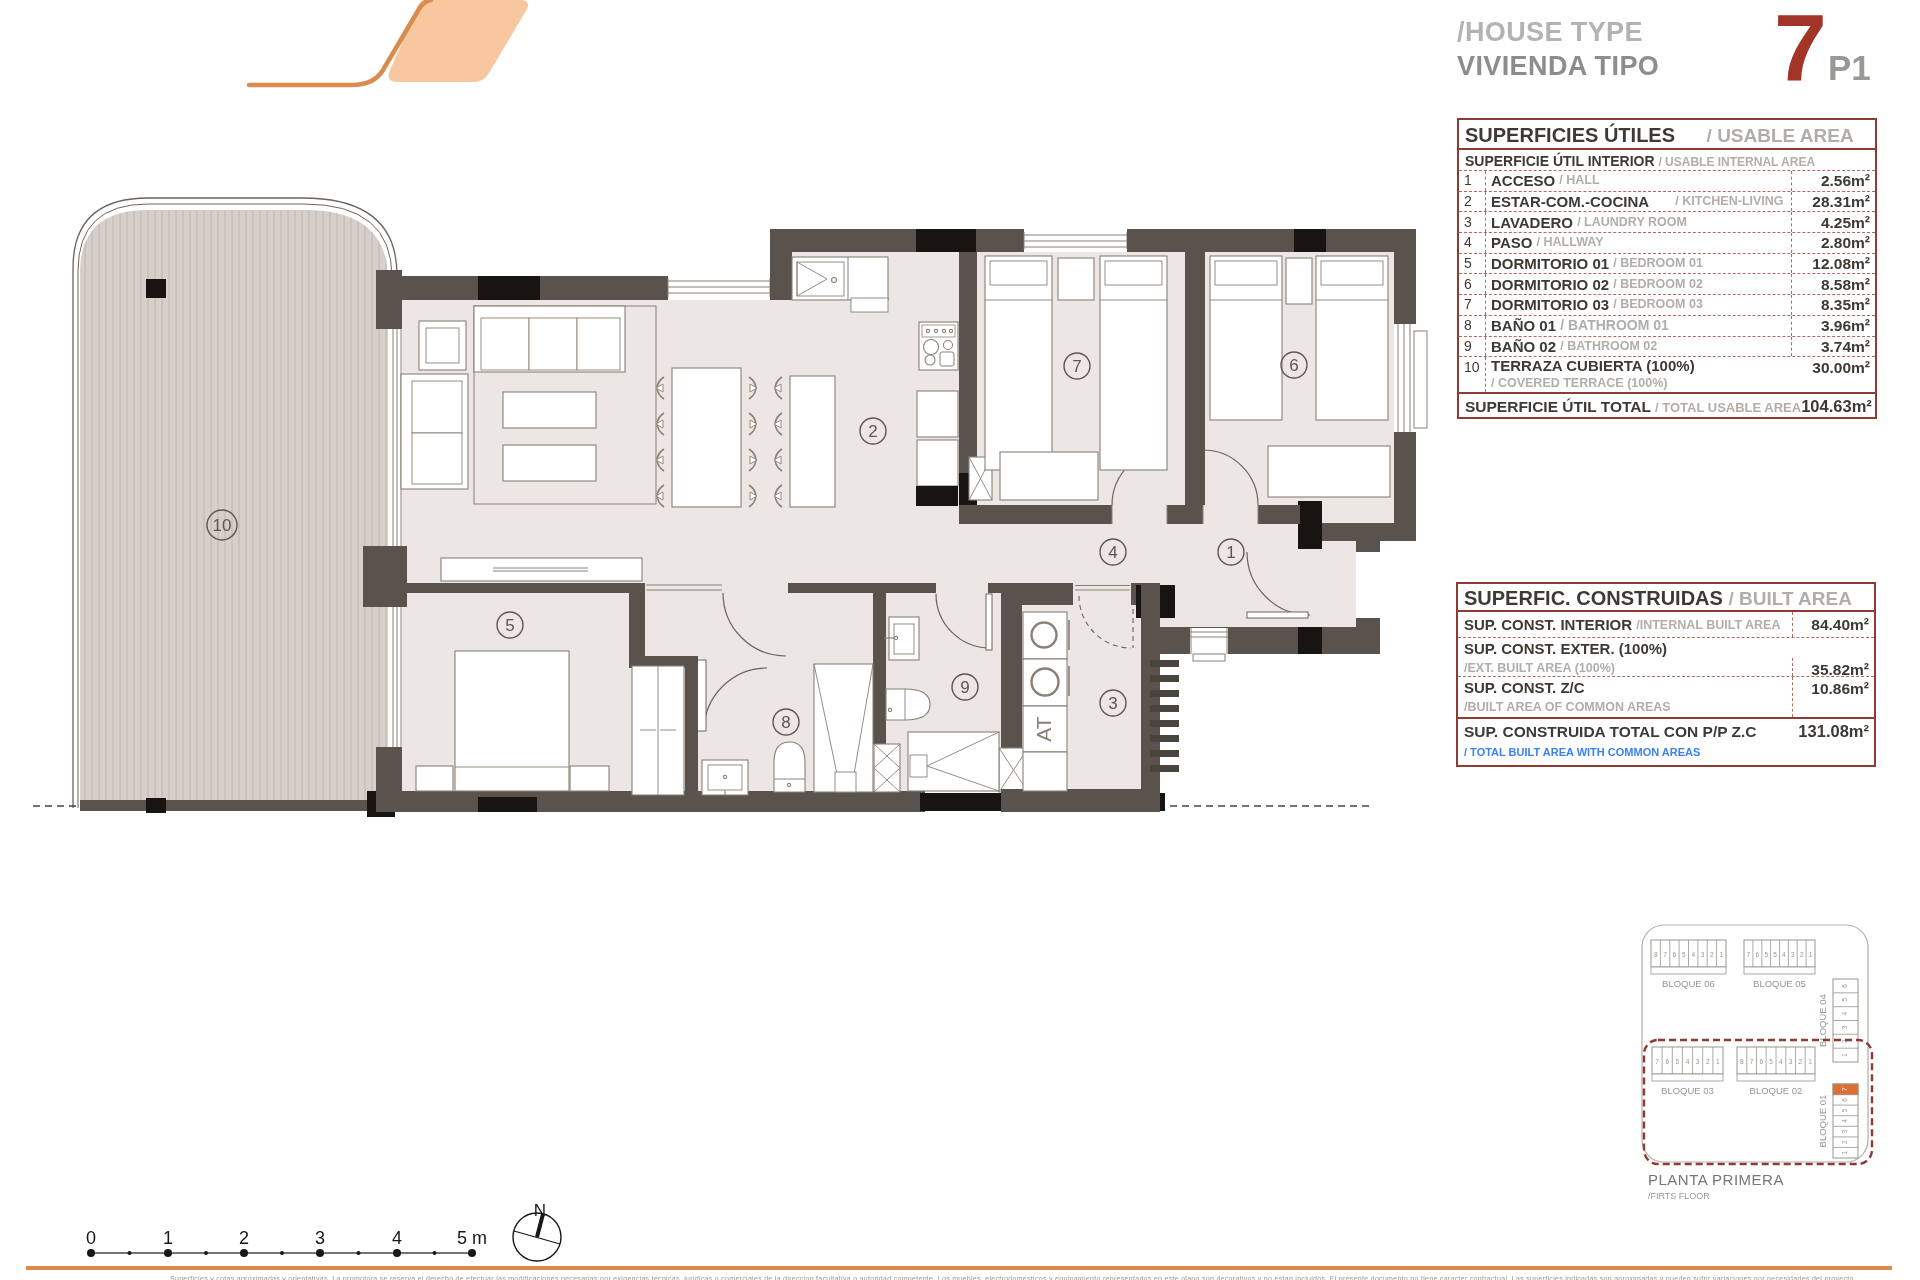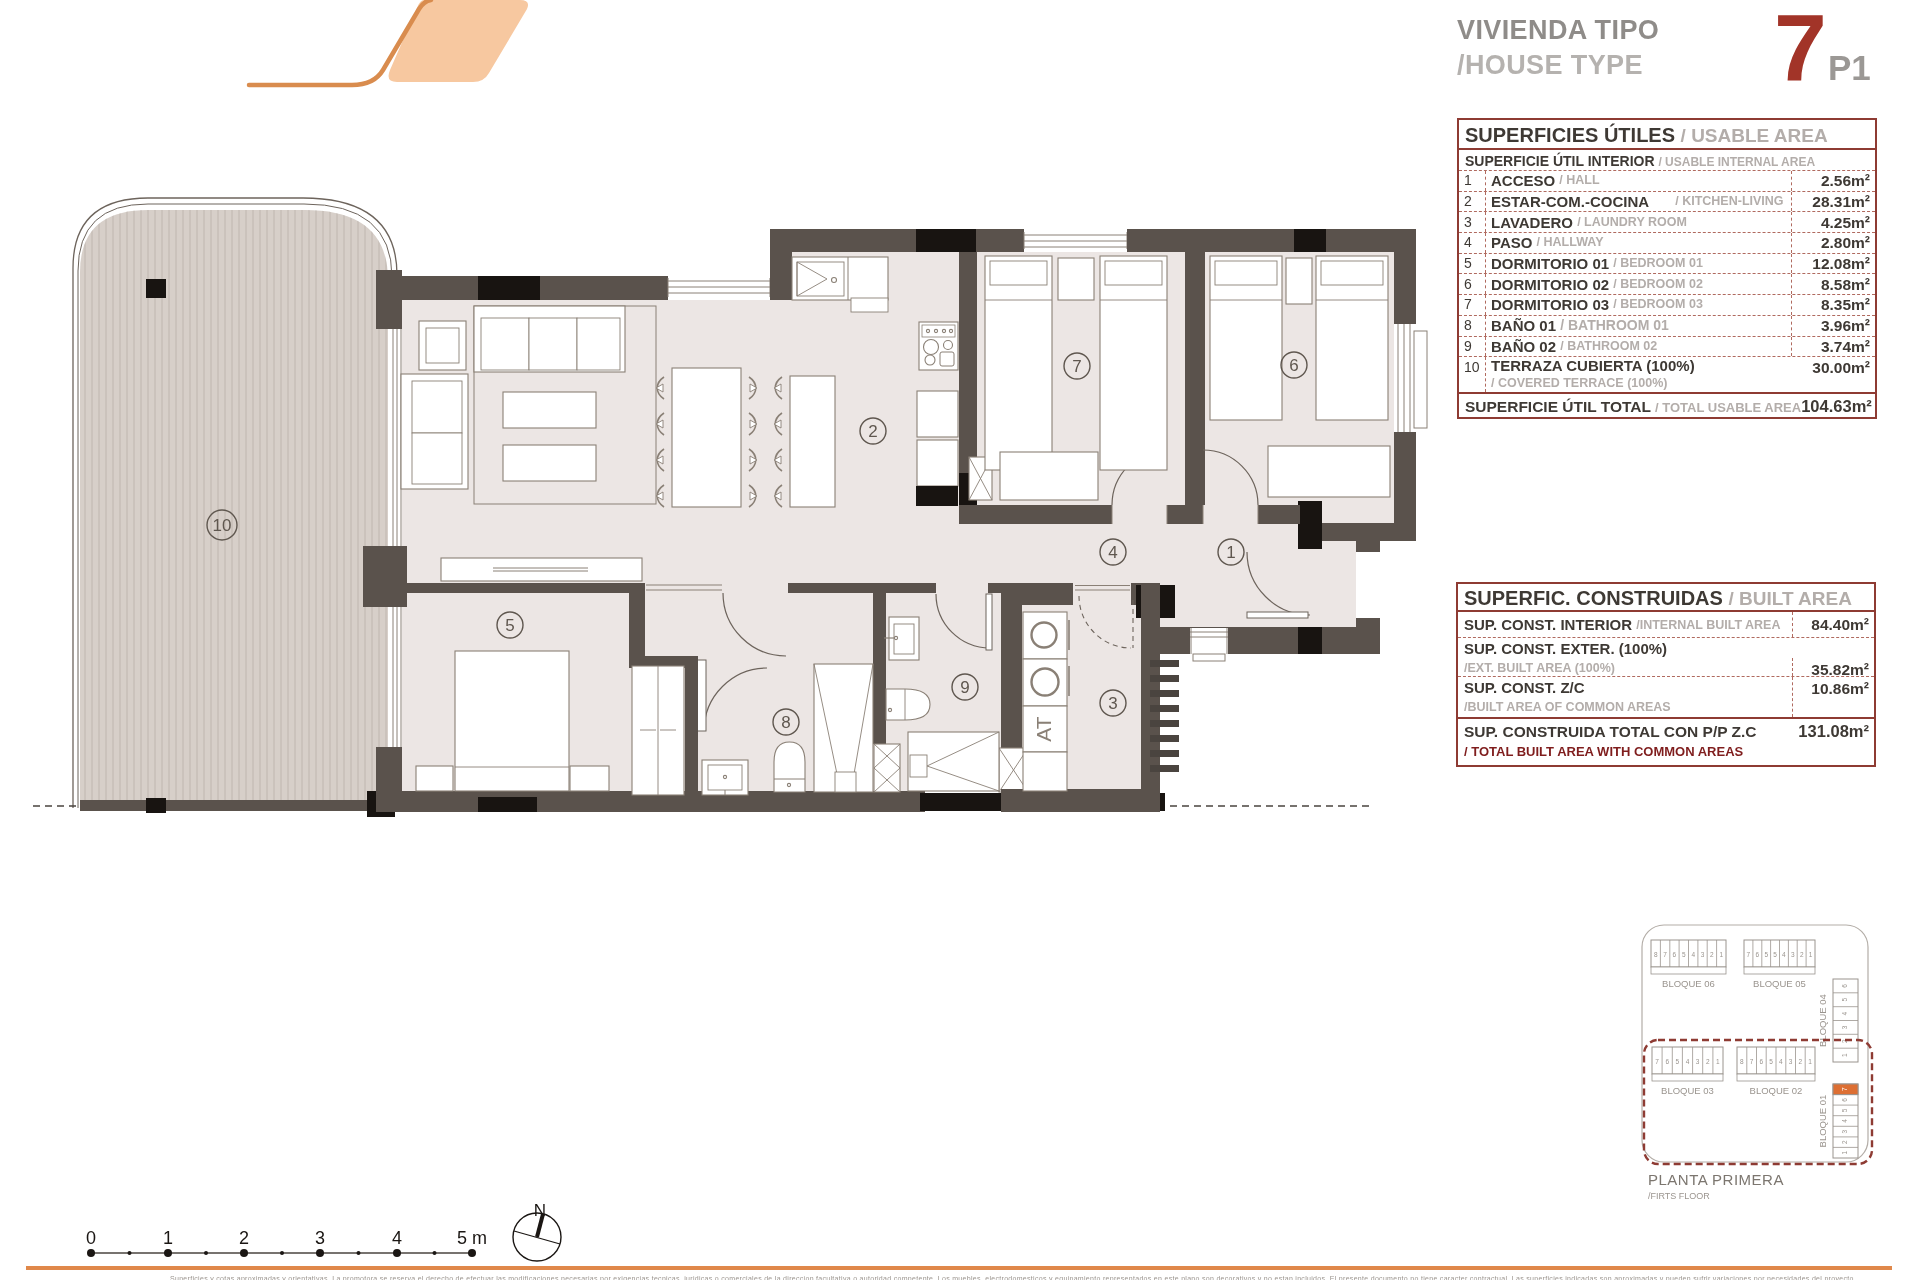--- a/index.html
+++ b/index.html
@@ -791,31 +791,31 @@
     </g>
 
 <g>
       <text x="1648" y="1185" font-size="15" fill="#7c766f" font-family="Liberation Sans, sans-serif" letter-spacing="0.5">PLANTA PRIMERA</text>
       <text x="1648" y="1199" font-size="9" fill="#9b958f" font-family="Liberation Sans, sans-serif">/FIRTS FLOOR</text>
     </g>
 </svg>
 
 <div class="abs" style="left:1457px;top:14px;width:440px;">
 
+  <div style="font-size:27px;font-weight:bold;color:#b5b2af;letter-spacing:0.4px;line-height:36px;">/HOUSE TYPE</div>
+
   <div style="font-size:27px;font-weight:bold;color:#8f8c89;letter-spacing:0.4px;line-height:33px;">VIVIENDA TIPO</div>
-
-  <div style="font-size:27px;font-weight:bold;color:#b5b2af;letter-spacing:0.4px;line-height:36px;">/HOUSE TYPE</div>
 </div>
 
 <div class="abs" style="left:1774px;top:-6px;font-size:95px;font-weight:bold;color:#a23428;">7</div>
 
 <div class="abs" style="left:1828px;top:48px;font-size:35px;font-weight:bold;color:#9b9895;">P1</div>
 
 <div class="tbl" id="t1" style="left:1457px;top:118px;width:420px;height:301px;">
-<div style="height:30px;box-sizing:border-box;border-bottom:2px solid #8e3b33;padding:4px 6px 0 6px;white-space:nowrap;overflow:hidden;"><span style="font-size:20px;font-weight:bold;color:#3e3934;">SUPERFICIES ÚTILES </span><span style="font-size:19px;font-weight:bold;color:#b3adaa;">/ USABLE AREA</span></div>
+<div style="height:30px;box-sizing:border-box;border-bottom:2px solid #8e3b33;padding:4px 6px 0 6px;white-space:nowrap;overflow:hidden;"><span style="font-size:20px;font-weight:bold;color:#3e3934;">SUPERFICIES ÚTILES </span><span style="font-size:19px;font-weight:bold;color:#b3adaa;margin-left:26px;">/ USABLE AREA</span></div>
 <div style="height:21px;box-sizing:border-box;border-bottom:1px dashed #b06a5f;padding:2px 6px 0 6px;white-space:nowrap;overflow:hidden;"><span style="font-size:14px;font-weight:bold;color:#3e3934;">SUPERFICIE ÚTIL INTERIOR </span><span style="font-size:12px;font-weight:bold;color:#b3adaa;">/ USABLE INTERNAL AREA</span></div>
 <div style="display:flex;height:20.7px;box-sizing:border-box;border-bottom:1px dashed #b06a5f;white-space:nowrap;overflow:hidden;line-height:19px;">
 <span style="width:27px;box-sizing:border-box;padding-left:5px;font-size:14px;color:#3e3934;border-right:1px dashed #b06a5f;display:flex;align-items:center;">1</span>
 <span style="flex:1;padding-left:5px;overflow:hidden;display:flex;align-items:center;">
         <span style="font-size:15px;font-weight:bold;color:#3e3934;">ACCESO&nbsp;</span>
         <span style="font-size:12.5px;font-weight:bold;color:#b3adaa;">/ HALL</span>
       </span>
 <span style="width:84px;box-sizing:border-box;padding-right:5px;font-size:15.5px;font-weight:bold;color:#3e3934;border-left:1px dashed #b06a5f;display:flex;align-items:center;justify-content:flex-end;">2.56m²</span>
 </div>
 <div style="display:flex;height:20.7px;box-sizing:border-box;border-bottom:1px dashed #b06a5f;white-space:nowrap;overflow:hidden;line-height:19px;">
@@ -905,20 +905,20 @@
 <div style="display:flex;height:39px;box-sizing:border-box;border-bottom:1px dashed #b06a5f;white-space:nowrap;overflow:hidden;">
 <span style="flex:1;padding-left:6px;padding-top:2px;line-height:18px;"><span style="font-size:15px;font-weight:bold;color:#3e3934;">SUP. CONST. EXTER. (100%)</span><br><span style="font-size:12.5px;font-weight:bold;color:#b3adaa;">/EXT. BUILT AREA (100%)</span></span>
 <span style="width:82px;box-sizing:border-box;border-left:1px dashed #b06a5f;display:flex;align-items:flex-start;justify-content:flex-end;padding-right:5px;padding-top:3px;font-size:15.5px;font-weight:bold;color:#3e3934;margin-top:20px;">35.82m²</span>
 </div>
 <div style="display:flex;height:40px;box-sizing:border-box;white-space:nowrap;overflow:hidden;">
 <span style="flex:1;padding-left:6px;padding-top:2px;line-height:18px;"><span style="font-size:15px;font-weight:bold;color:#3e3934;">SUP. CONST. Z/C</span><br><span style="font-size:12.5px;font-weight:bold;color:#b3adaa;">/BUILT AREA OF COMMON AREAS</span></span>
 <span style="width:82px;box-sizing:border-box;border-left:1px dashed #b06a5f;display:flex;align-items:flex-start;justify-content:flex-end;padding-right:5px;padding-top:3px;font-size:15.5px;font-weight:bold;color:#3e3934;">10.86m²</span>
 </div>
 <div style="height:46px;box-sizing:border-box;border-top:2px solid #8e3b33;padding:3px 5px 0 6px;white-space:nowrap;overflow:hidden;position:relative;line-height:19px;">
 <span style="font-size:15.5px;font-weight:bold;color:#3e3934;">SUP. CONSTRUIDA TOTAL CON P/P Z.C</span><br>
-<span style="font-size:13px;font-weight:bold;color:#7f1d1d;">/ TOTAL BUILT AREA WITH COMMON AREAS</span>
+<span style="font-size:11px;font-weight:bold;color:#3b82f6;">/ TOTAL BUILT AREA WITH COMMON AREAS</span>
 <span style="position:absolute;right:5px;top:3px;font-size:16.5px;font-weight:bold;color:#3e3934;">131.08m²</span>
 </div>
 </div>
 
 <div class="abs" style="left:26px;top:1266px;width:1866px;height:4px;background:#e0884a;"></div>
 
 <div class="abs" style="left:170px;top:1275px;font-size:7px;color:#9a948e;letter-spacing:0.3px;white-space:nowrap;">Superficies y cotas aproximadas y orientativas. La promotora se reserva el derecho de efectuar las modificaciones necesarias por exigencias tecnicas, juridicas o comerciales de la direccion facultativa o autoridad competente. Los muebles, electrodomesticos y equipamiento representados en este plano son decorativos y no estan incluidos. El presente documento no tiene caracter contractual. Las superficies indicadas son aproximadas y pueden sufrir variaciones por necesidades del proyecto.</div>
 
 </body></html>

